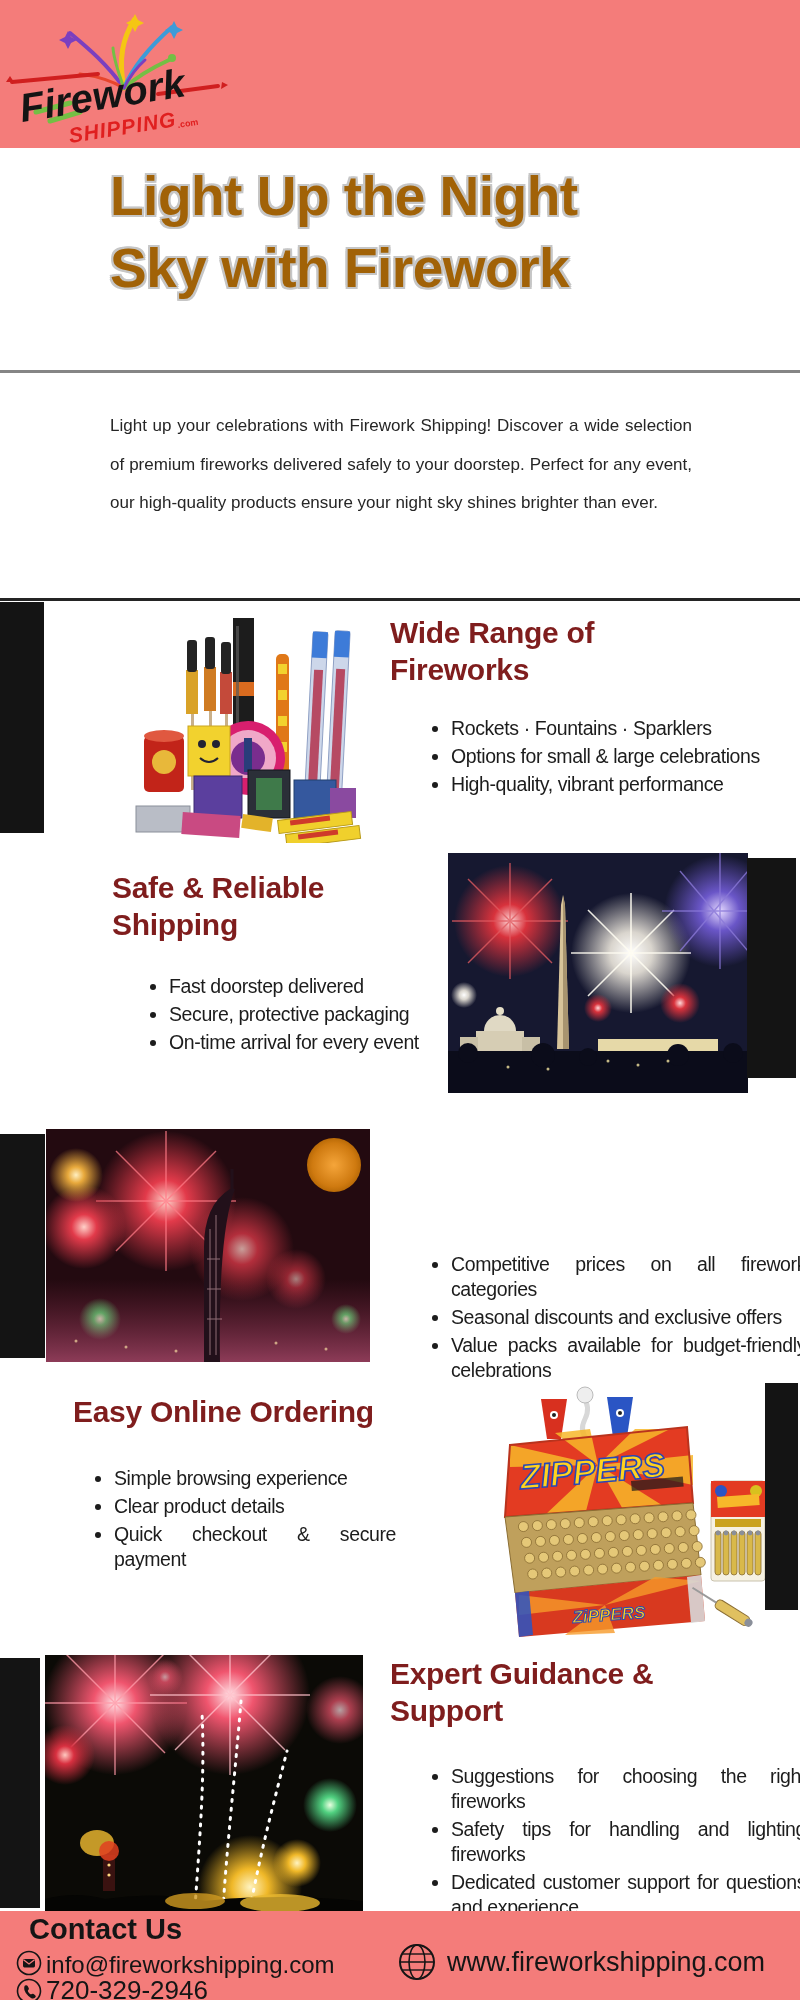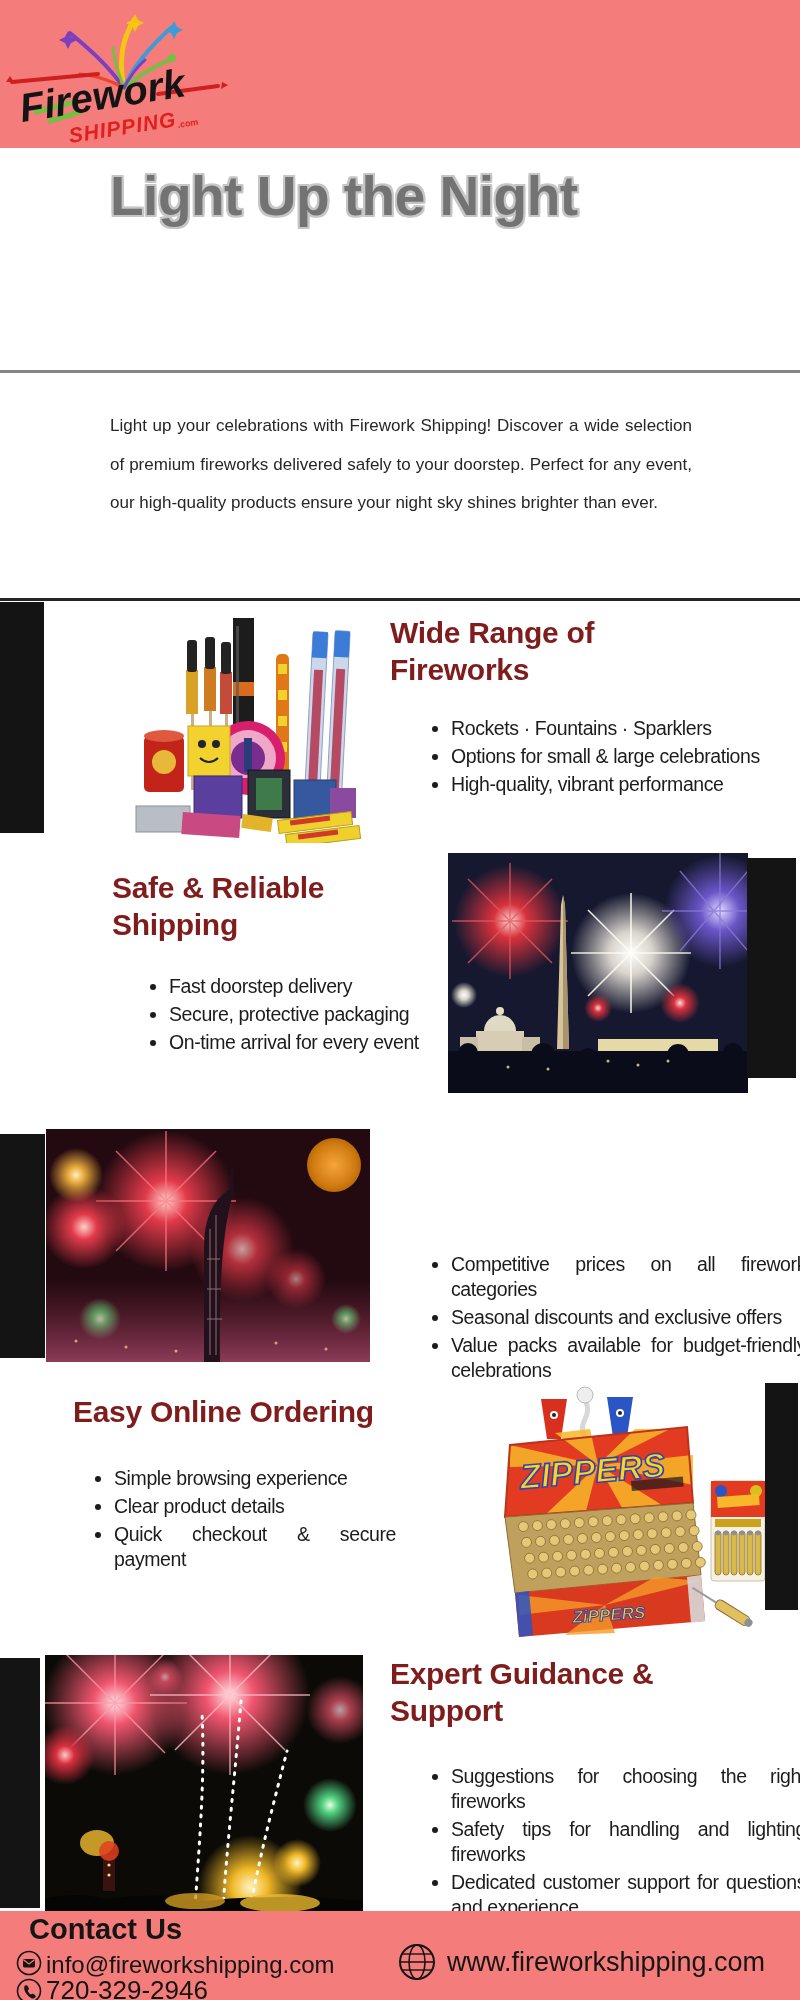--- a/index.html
+++ b/index.html
@@ -5,21 +5,21 @@
   html,body{margin:0;padding:0;background:#e9e9e9;}
   .canvas{position:relative;width:800px;height:2000px;background:#ffffff;overflow:hidden;
           font-family:"Liberation Sans",sans-serif;color:#1b1b1b;}
   .abs{position:absolute;}
 
   
   .header-band{left:0;top:0;width:800px;height:148px;background:#f47c7a;}
 
   
   .hero-title{left:110px;top:160px;width:600px;font-size:55px;line-height:72px;font-weight:bold;
-              letter-spacing:-0.5px;color:#737373;
+              letter-spacing:-0.5px;color:#a16207;
               text-shadow:-2px -2px 0 #c6c6c6,2px -2px 0 #c6c6c6,-2px 2px 0 #c6c6c6,2px 2px 0 #c6c6c6,
                           0 -2px 0 #c6c6c6,0 2px 0 #c6c6c6,-2px 0 0 #c6c6c6,2px 0 0 #c6c6c6;}
   .rule-gray{left:0;top:370px;width:800px;height:3px;background:#858585;}
   .intro{left:110px;top:407px;width:582px;font-size:17px;line-height:38.5px;color:#262626;
          text-align:justify;}
 
   
   .rule-black{left:0;top:598px;width:800px;height:3px;background:#242424;}
   .bar{background:#141414;}
   .sec-title{font-size:30px;line-height:37px;font-weight:bold;color:#7f1d1d;letter-spacing:-0.3px;}
@@ -66,20 +66,21 @@
         <path d="M216 80 l6 3 -7 4 z" fill="#d01f1f"></path>
       </g>
       <text x="16" y="120" transform="rotate(-9 16 120)" font-size="40" font-style="italic" font-weight="bold" fill="#141414">Firework</text>
       <text x="64" y="141" transform="rotate(-9 64 141)" font-size="21" font-style="italic" font-weight="bold" fill="#e01f1f" letter-spacing="1">SHIPPING</text>
       <text x="172" y="126" transform="rotate(-9 172 126)" font-size="9" font-weight="bold" fill="#e01f1f">.com</text>
     </svg>
   </div>
 
   <div class="abs hero-title">
     <div>Light Up the Night</div>
+    <div>Sky with Firework</div>
   </div>
   <div class="abs rule-gray"></div>
   <div class="abs intro">Light up your celebrations with Firework Shipping! Discover a wide selection of premium fireworks delivered safely to your doorstep. Perfect for any event, our high-quality products ensure your night sky shines brighter than ever.</div>
 
   <div class="abs rule-black"></div>
   <div class="abs bar" style="left:0;top:602px;width:44px;height:231px"></div>
   <div class="abs img-frame" style="left:90px;top:610px;width:275px;height:233px">
     <svg width="275" height="233" viewBox="0 0 275 233">
       <rect width="275" height="233" fill="#ffffff"></rect>
       <g>
@@ -146,21 +147,21 @@
   </div>
   <div class="abs sec-title" style="left:390px;top:614px;width:300px">Wide Range of Fireworks</div>
   <ul class="abs bullets" style="left:413px;top:700px;width:355px">
     <li>Rockets · Fountains · Sparklers</li>
     <li>Options for small &amp; large celebrations</li>
     <li>High-quality, vibrant performance</li>
   </ul>
 
   <div class="abs sec-title" style="left:112px;top:869px;width:260px">Safe &amp; Reliable Shipping</div>
   <ul class="abs bullets" style="left:131px;top:958px;width:270px">
-    <li>Fast doorstep delivery</li>
+    <li>Fast doorstep delivered</li>
     <li>Secure, protective packaging</li>
     <li>On-time arrival for every event</li>
   </ul>
   <div class="abs img-frame" style="left:448px;top:853px;width:300px;height:240px">
     <svg width="300" height="240" viewBox="0 0 300 240">
       <defs>
         <radialGradient id="dcR">
             <stop offset="0" stop-color="#ffd9d9"></stop>
             <stop offset=".3" stop-color="#d8323c"></stop>
             <stop offset="1" stop-color="#d8323c" stop-opacity="0"></stop>

